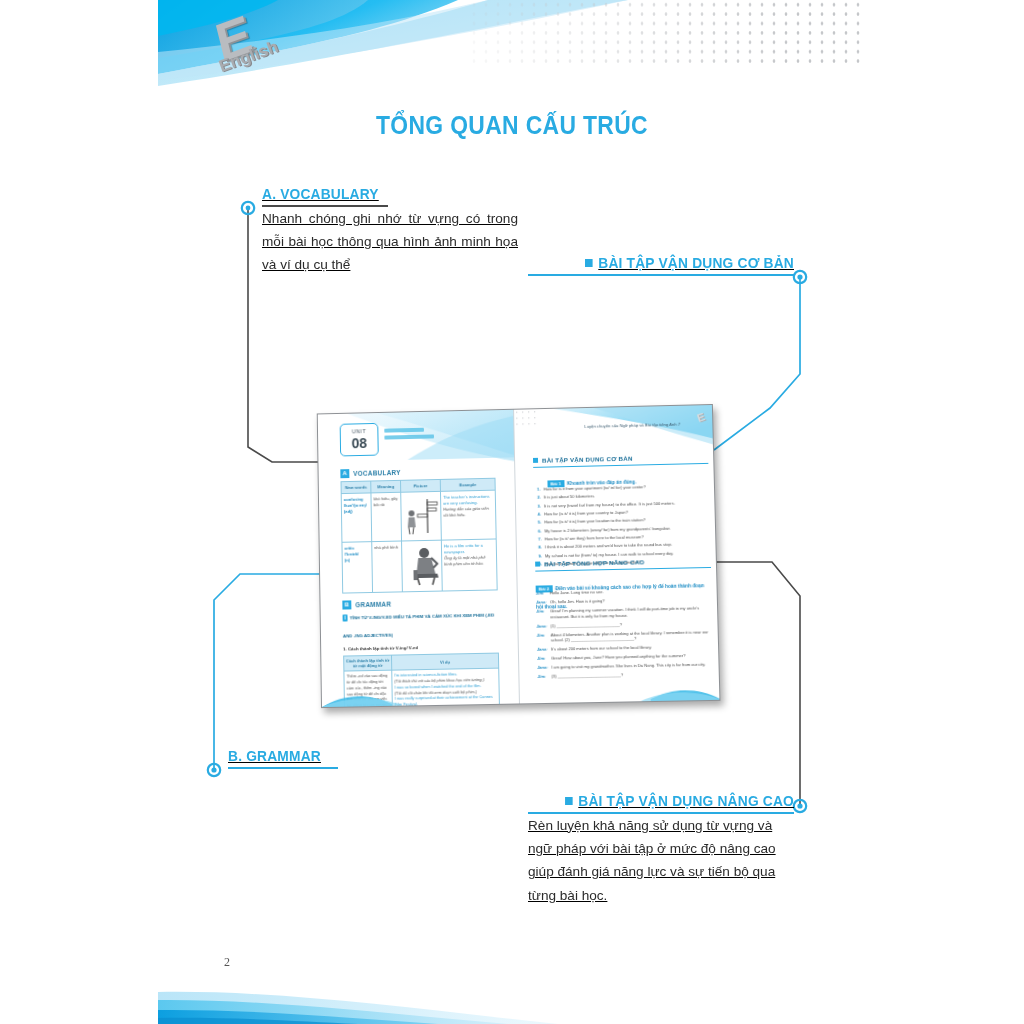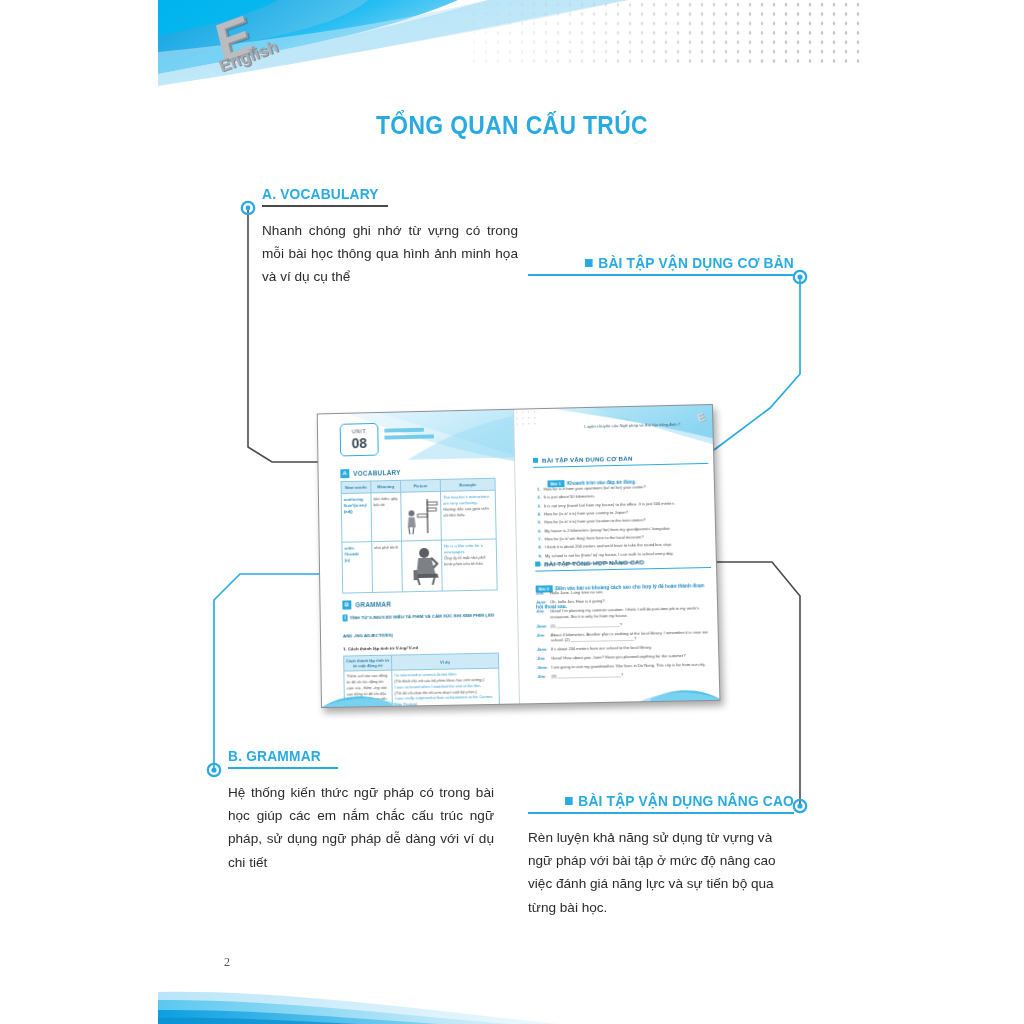--- a/index.html
+++ b/index.html
@@ -52,35 +52,34 @@
     color: #29ABE2;
     letter-spacing: 0.4px;
     transform: scaleX(0.88);
     font-family: "Liberation Sans", sans-serif;
   }
 
   
   #connectors { position: absolute; left: 0; top: 0; width: 1024px; height: 1024px; }
 
   
-  .block { position: absolute; }
+  .block { position: absolute; text-decoration: underline; }
   .block .head {
     font-size: 14.5px; font-weight: bold; color: #29ABE2;
     letter-spacing: 0.2px; white-space: nowrap;
     transform: scaleX(0.95); transform-origin: left center;
   }
   .block .head.right-head { transform-origin: right center; }
   .sq {
     display: inline-block; width: 8px; height: 8px;
     background: #29ABE2; margin-right: 6px; vertical-align: 1px;
   }
   .rule { height: 1.6px; background: #4a4a4a; margin-top: 3px; }
   .rule.cy { background: #29ABE2; }
   .body-txt {
-    margin-top: 12px;
     font-size: 13.6px; line-height: 1.72;
     color: #2b2b2b; text-align: justify;
     font-family: "Liberation Sans", sans-serif;
   }
   .body-txt.last-left { text-align: left; }
 
   
   #book {
     position: absolute; left: 318px; top: 408px;
     width: 398px; height: 296px;
@@ -235,29 +234,28 @@
   <div class="block" style="left:528px; top:255px; width:266px;">
     <div class="head right-head" style="text-align:right;">
       <span class="sq"></span><span>BÀI TẬP VẬN DỤNG CƠ BẢN</span>
     </div>
     <div class="rule cy" style="width:266px;"></div>
   </div>
 
   <div class="block" style="left:228px; top:748px; width:266px;">
     <div class="head">B. GRAMMAR</div>
     <div class="rule cy" style="width:110px;"></div>
-    <div class="body-txt">Hệ thống kiến thức ngữ pháp có trong bài học giúp các em nắm chắc cấu trúc ngữ pháp, sử dụng ngữ pháp dễ dàng với ví dụ chi tiết</div>
   </div>
 
   <div class="block" style="left:528px; top:793px; width:266px;">
     <div class="head right-head" style="text-align:right;">
       <span class="sq"></span><span>BÀI TẬP VẬN DỤNG NÂNG CAO</span>
     </div>
     <div class="rule" style="width:266px; background:#29ABE2;"></div>
-    <div class="body-txt last-left">Rèn luyện khả năng sử dụng từ vựng và ngữ pháp với bài tập ở mức độ nâng cao việc đánh giá năng lực và sự tiến bộ qua từng bài học.</div>
+    <div class="body-txt last-left">Rèn luyện khả năng sử dụng từ vựng và ngữ pháp với bài tập ở mức độ nâng cao giúp đánh giá năng lực và sự tiến bộ qua từng bài học.</div>
   </div>
 
   <div id="book">
 
     <div class="bk-page bk-left">
       <svg class="bk-wave" width="198" height="52" viewBox="0 0 198 52">
         <defs>
           <linearGradient id="bw1" x1="0" y1="0" x2="1" y2="0.5">
             <stop offset="0" stop-color="#cdeefb"></stop>
               <stop offset="1" stop-color="#7fd2f2"></stop>

